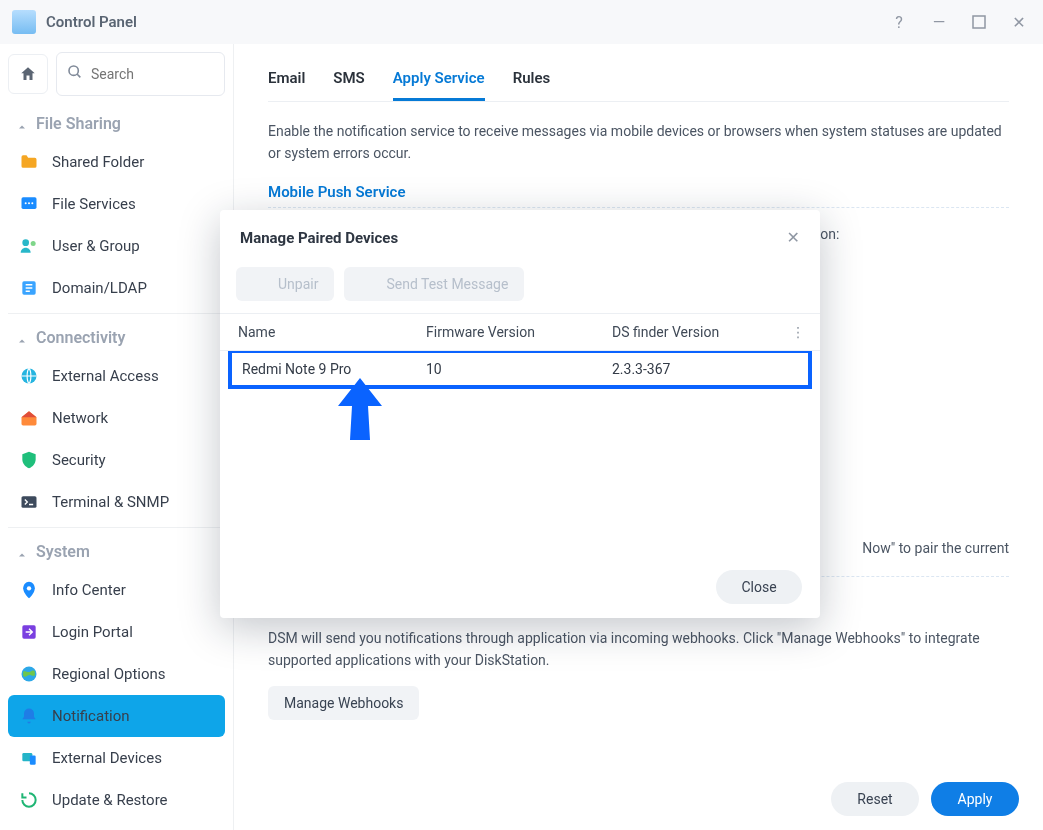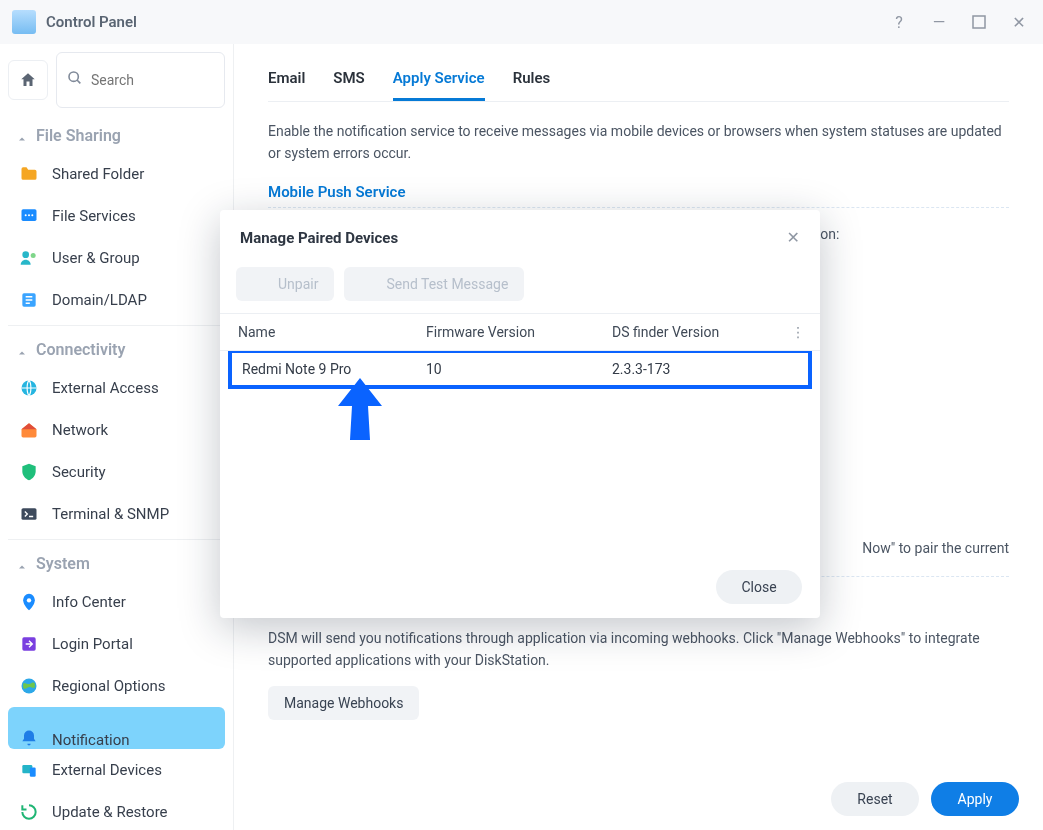--- a/index.html
+++ b/index.html
@@ -5,26 +5,26 @@
 * { margin: 0; padding: 0; box-sizing: border-box; font-family: -apple-system, BlinkMacSystemFont, "Segoe UI", Roboto, "Helvetica Neue", Arial, sans-serif; }
 body { width: 1043px; height: 830px; background: #fff; overflow: hidden; position: relative; }
 .titlebar { height: 44px; display: flex; align-items: center; padding: 0 12px; border-bottom: 0px solid #e6e6e6; background:#f7f8fa; }
 .titlebar .app-ico { width: 24px; height: 24px; background: linear-gradient(#9ad2ff,#3fa3ef); border-radius:3px; margin-right:10px; opacity:.7;}
 .titlebar .title { color:#5a6573; font-weight:600; font-size:15px; flex:1;}
 .titlebar .winbtn { width:24px; height:24px; color:#9097a3; display:flex; align-items:center; justify-content:center; margin-left:16px; cursor:pointer;}
 .body { display:flex; height: calc(100% - 44px); }
 .sidebar { width:234px; border-right:1px solid #eef0f2; padding:8px 8px 8px 8px; overflow-y:auto; background:#fff;}
 .homerow { display:flex; align-items:center; gap:8px; margin-bottom:8px;}
 .homebtn { width:40px; height:40px; border:1px solid #eceff3; border-radius:6px; display:flex; align-items:center; justify-content:center; color:#5b6573; cursor:pointer;}
-.searchwrap { flex:1; height:56px; border:1px solid #e6e9ef; border-radius:6px; display:flex; align-items:center; padding:0 10px; gap:8px; color:#9099a8;}
+.searchwrap { flex:1; height:44px; border:1px solid #e6e9ef; border-radius:6px; display:flex; align-items:center; padding:0 10px; gap:8px; color:#9099a8;}
 .searchwrap input { border:none; outline:none; font-size:14px; width:100%; color:#333; background:transparent;}
 .sechdr { display:flex; align-items:flex-end; gap:8px; color:#9aa3b1; font-size:16px; font-weight:600; padding:10px 8px 8px 8px; cursor:pointer;}
 .sechdr svg { transform: rotate(180deg);}
 .sb-item { display:flex; align-items:center; gap:12px; height:42px; padding:0 10px; color:#373f4c; font-size:15px; border-radius:6px; cursor:pointer;}
-.sb-item.active { background:#7dd3fc;align-items:flex-end;}
+.sb-item.active { background:#0ea5e9;}
 .sb-ico { width:22px; height:22px; display:flex; align-items:center; justify-content:center;}
 .divider { height:1px; background:#eef0f2; margin:4px 0;}
 .main { flex:1; padding: 10px 34px 0 34px; position:relative; overflow:hidden;}
 .tabs { display:flex; gap:28px; border-bottom:1px solid #eceff3; height:48px; align-items:center;}
 .tab { font-size:15px; color:#2b323b; font-weight:600; height:100%; display:flex; align-items:center; border-bottom:3px solid transparent; cursor:pointer; padding-top:3px;}
 .tab.active { color:#067ad6; border-bottom-color:#067ad6;}
 .desc { color:#4b5563; font-size:14px; line-height:1.6; margin-top:18px;}
 .link { color:#067ad6; font-size:15px; font-weight:600; margin-top:18px; display:inline-block; padding-bottom:6px; border-bottom:1px dashed #dbe6f2; width:100%;}
 .sub { color:#4b5563; font-size:14px; margin-top:18px;}
 .hint { color:#4b5563; font-size:14px; margin-top:18px;}
@@ -269,21 +269,21 @@
   </div>
   <div class="thead">
     <div class="th c1">Name</div>
     <div class="th c2">Firmware Version</div>
     <div class="th c3">DS finder Version</div>
     <div class="th menu">⋮</div>
   </div>
   <div class="trow">
     <div class="td c1">Redmi Note 9 Pro</div>
     <div class="td c2">10</div>
-    <div class="td c3">2.3.3-173</div>
+    <div class="td c3">2.3.3-367</div>
   </div>
   <div class="mfoot">
     <button class="btn round" style="min-width:86px">Close</button>
   </div>
 </div>
 
 <div class="arrow">
   <svg width="48" height="64" viewBox="0 0 48 64" fill="#0a63ff">
       <path d="M24 0 L46 28 L32 28 L34 62 L14 62 L16 28 L2 28 Z"></path>
     </svg>

